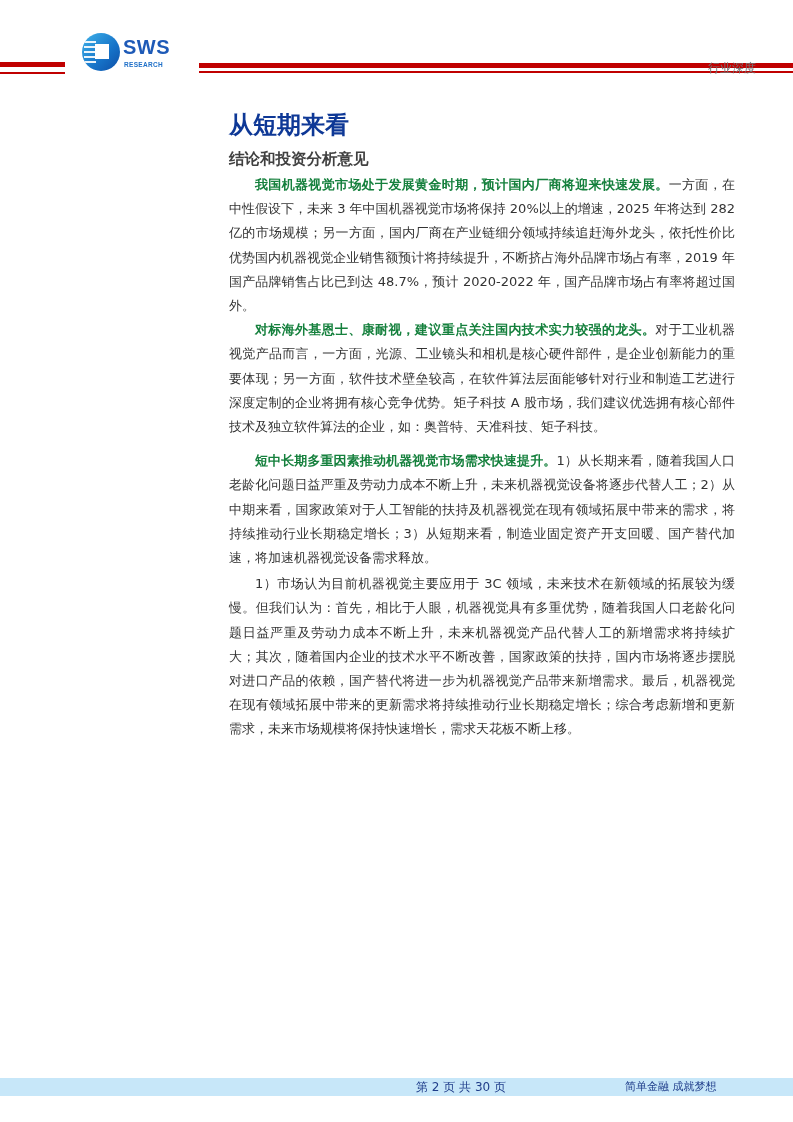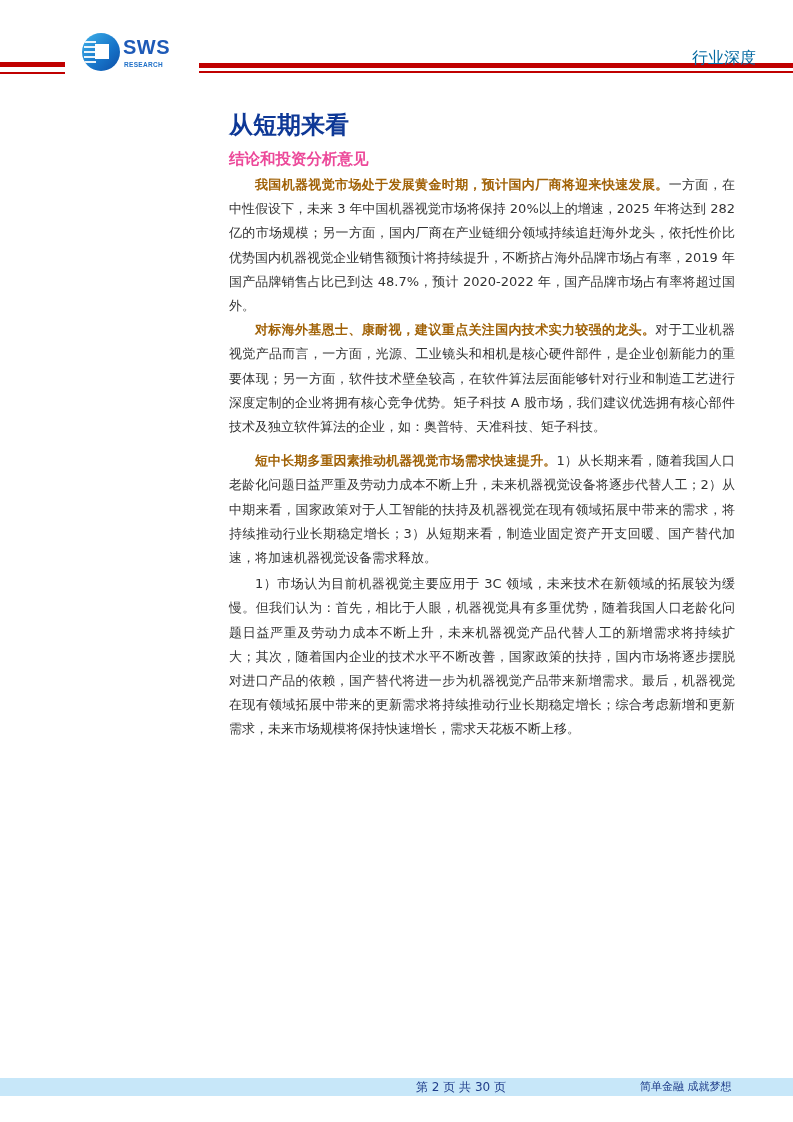--- a/index.html
+++ b/index.html
@@ -10,34 +10,34 @@
     .hdr-bar { position:absolute; background:#c00000; }
     .logo { position:absolute; left:82px; top:33px; width:100px; height:40px; }
     .logo-mark { position:absolute; left:0; top:0; width:38px; height:38px; border-radius:50%;
       background:linear-gradient(135deg,#3fb3ea 0%,#1673c8 60%,#0d4ea6 100%); overflow:hidden; }
     .logo-mark .stripe { position:absolute; left:2px; height:2px; background:#ffffff; opacity:.9; }
     .logo-mark .sq { position:absolute; left:13px; top:11px; width:14px; height:15px; background:#ffffff; }
     .logo-text { position:absolute; left:41px; top:0px; font-family:"Liberation Sans", sans-serif;
       font-weight:bold; font-size:20px; color:#1e5ab7; letter-spacing:0.5px; line-height:28px; }
     .logo-sub { position:absolute; left:42px; top:28px; font-family:"Liberation Sans", sans-serif;
       font-weight:bold; font-size:6.5px; color:#1e6fc8; letter-spacing:0.3px; }
-    .hdr-right { position:absolute; right:37px; top:48px; font-size:16px; color:#0369a1; }
+    .hdr-right { position:absolute; right:37px; top:60px; font-size:12px; color:#737373; }
 
     
     .content { position:absolute; left:229px; top:108px; width:506px; }
     .page-title { font-size:24px; font-weight:bold; color:#0e3896; margin:0; line-height:34px; }
-    .section-h { font-size:15.5px; color:#ec4899; margin:0; line-height:22px; }
+    .section-h { font-size:15.5px; color:#404040; margin:0; line-height:22px; }
     .sec1 { margin-top:6px; }
     .para { font-size:13px; line-height:24.2px; text-indent:26px; margin:0; text-align:justify; color:#333; }
-    .para b { color:#a16207; }
+    .para b { color:#15803d; }
 
     
     .footer-band { position:absolute; left:0; top:1078px; width:793px; height:18px; background:#c7e7f9; }
     .footer-page { position:absolute; left:416px; top:1080px; font-size:12px; color:#1f3d8a; line-height:14px; }
-    .footer-slogan { position:absolute; left:640px; top:1080px; font-size:11px; color:#1f3d8a; line-height:14px; }
+    .footer-slogan { position:absolute; left:625px; top:1080px; font-size:11px; color:#1f3d8a; line-height:14px; }
   </style>
 </head>
 <body>
 
 <div class="hdr-bar" style="left:0;top:62px;width:65px;height:5px;"></div>
 <div class="hdr-bar" style="left:0;top:72px;width:65px;height:2px;"></div>
 <div class="hdr-bar" style="left:199px;top:63px;width:594px;height:5px;"></div>
 <div class="hdr-bar" style="left:199px;top:71px;width:594px;height:2px;"></div>
 
 <div class="logo">

